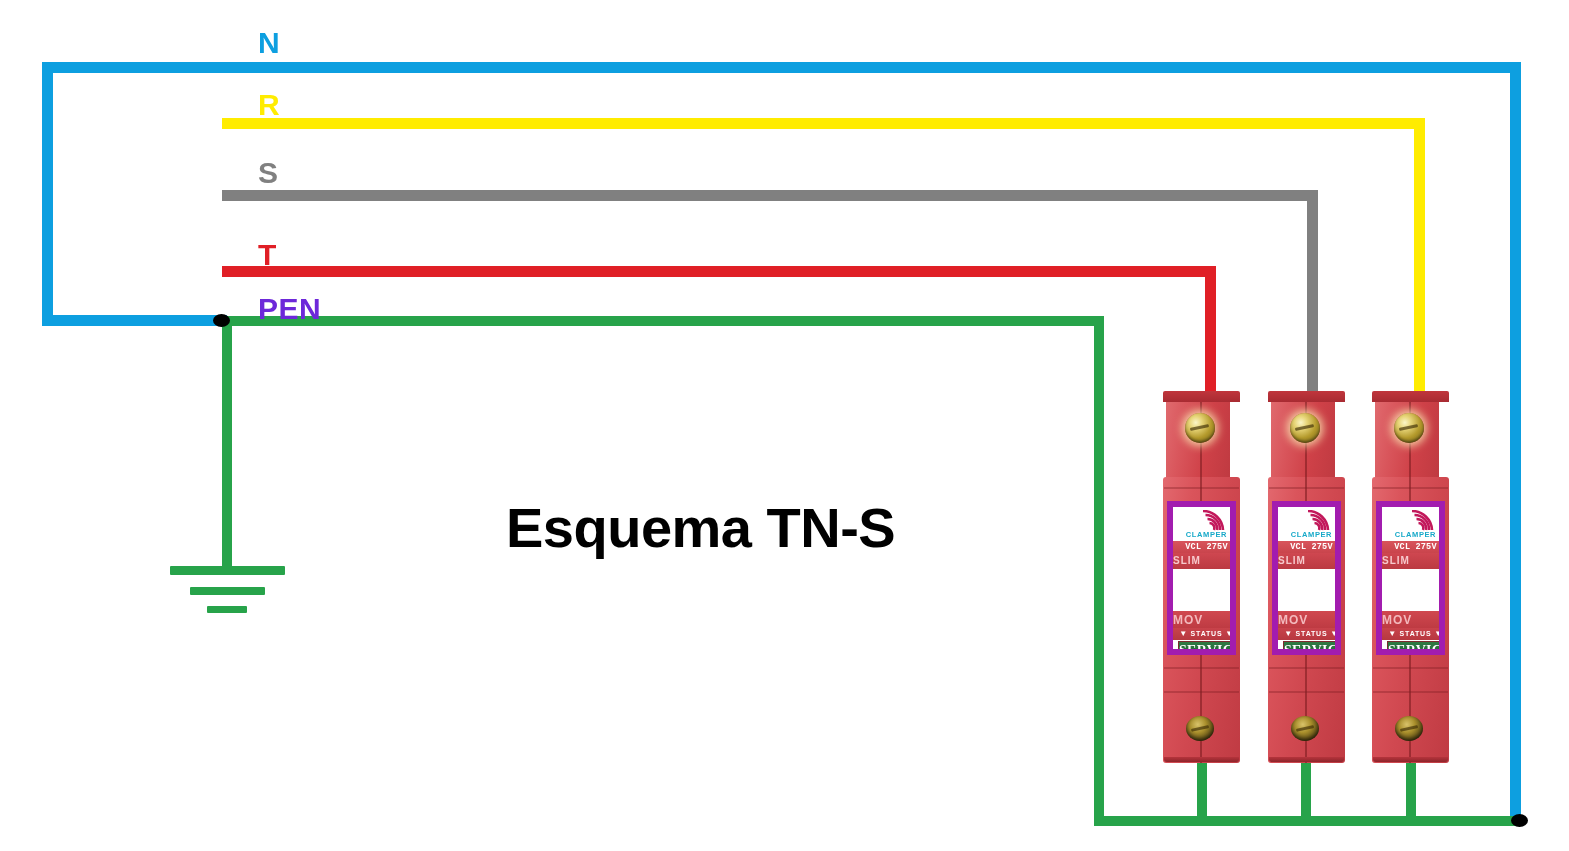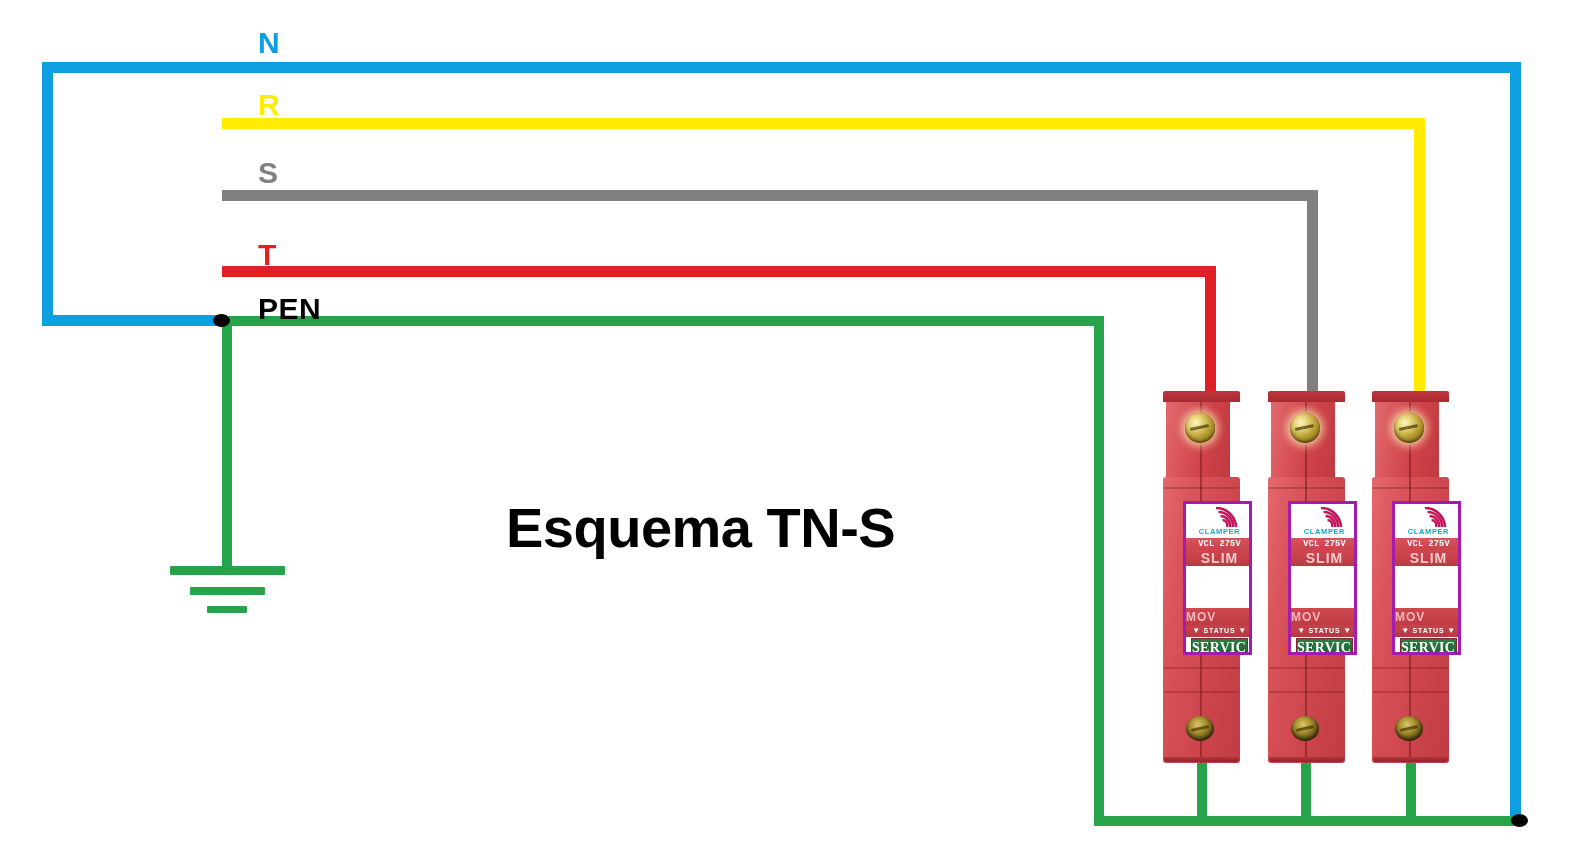--- a/index.html
+++ b/index.html
@@ -129,24 +129,24 @@
     left: 18%; top: 44%;
     width: 64%; height: 11%;
     background: rgba(60,45,5,.65);
     border-radius: 1px;
     transform: rotate(-12deg);
   }
 
   
   .spd-label {
     position: absolute;
-    left: 20px; top: 110px;
+    left: 4px; top: 110px;
     width: 69px; height: 154px;
     background: #ffffff;
-    border: 3px solid #a21caf;
+    border: 6px solid #a21caf;
     box-sizing: border-box;
     overflow: hidden;
   }
   .logo-wrap {
     position: absolute;
     left: 0; top: 2px;
     width: 67px; height: 32px;
   }
   .logo-arcs {
     position: absolute;
@@ -178,23 +178,22 @@
     letter-spacing: .2px;
     font-family: Liberation Mono, monospace;
   }
   .slim-band {
     position: absolute;
     left: 0; top: 46px;
     width: 67px; height: 16px;
     background: linear-gradient(180deg,#cf4750 0%,#bb3a42 100%);
     color: #f7c9cc;
     font-weight: bold;
-    font-size: 14px;
+    font-size: 10px;
     line-height: 16px;
-    text-align: center;
     letter-spacing: 1px;
     font-family: "Liberation Sans", sans-serif;
     overflow: hidden;
   }
   .label-blank {
     position: absolute;
     left: 0; top: 62px;
     width: 67px; height: 42px;
     background: #ffffff;
   }
@@ -289,21 +288,21 @@
   <div class="gnd-bar" style="left:190px; top:587px; width:75px; height:8px;"></div>
   <div class="gnd-bar" style="left:207px; top:606px; width:40px; height:7px;"></div>
 
   <div class="node" style="left:213px; top:314px;"></div>
   <div class="node" style="left:1511px; top:814px;"></div>
 
   <div class="cond-label" style="left:258px; top:28px; color:#0d9fe0;">N</div>
   <div class="cond-label" style="left:258px; top:90px; color:#ffec00;">R</div>
   <div class="cond-label" style="left:258px; top:158px; color:#808080;">S</div>
   <div class="cond-label" style="left:258px; top:240px; color:#e01f26;">T</div>
-  <div class="cond-label" style="left:258px; top:294px; color:#000000;">PEN</div>
+  <div class="cond-label" style="left:258px; top:294px; color:#6d28d9;">PEN</div>
 
   <div id="diagram-title">Esquema TN-S</div>
 
   <div class="spd" style="left:1163px;">
     <div class="spd-cap"></div>
     <div class="spd-upper"></div>
     <div class="spd-body"></div>
     <div class="spd-seam"></div>
     <div class="groove" style="top:96px;"></div>
     <div class="groove" style="top:276px;"></div>

